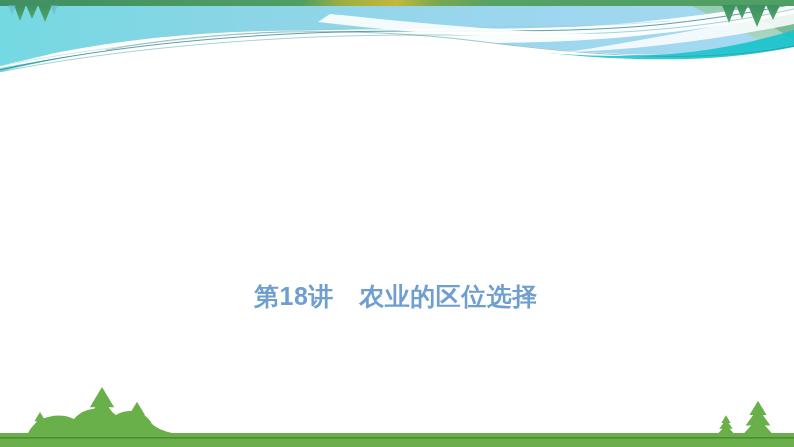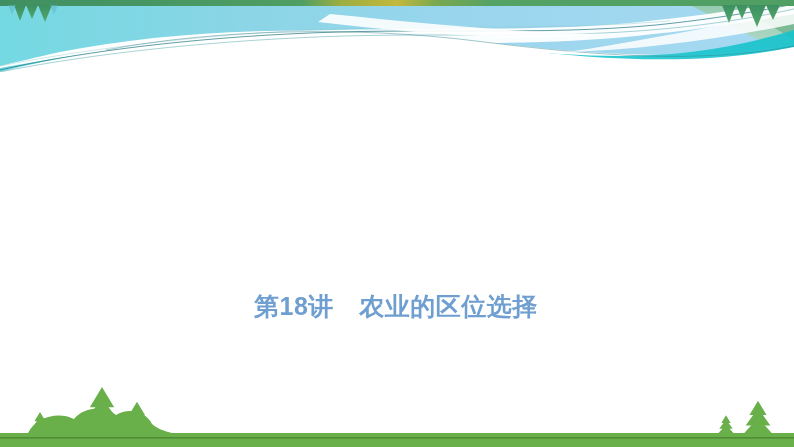--- a/index.html
+++ b/index.html
@@ -36,21 +36,20 @@
     width: 794px;
     height: 70px;
     overflow: hidden;
   }
   #title-block {
     position: absolute;
     left: 0;
     top: 205px;
     width: 794px;
     text-align: left;
-    margin-top: 10px;
   }
   #slide-title {
     display: block;
     margin: 0;
     padding-left: 254px;
     font-family: "Liberation Sans", "DejaVu Sans", sans-serif;
     font-size: 25px;
     font-weight: bold;
     letter-spacing: 0.5px;
     line-height: 38px;

